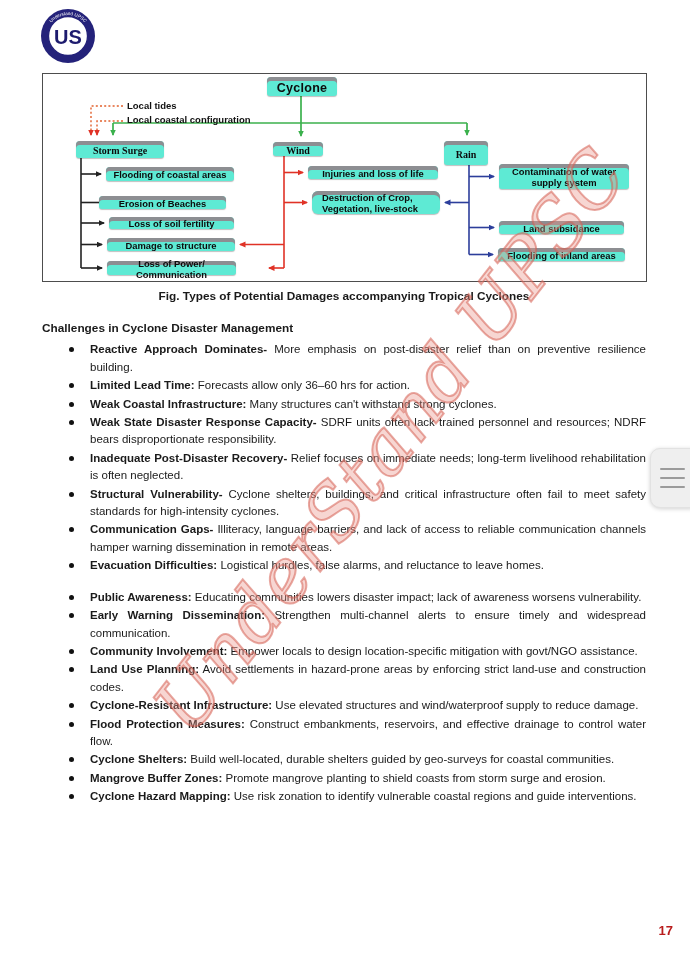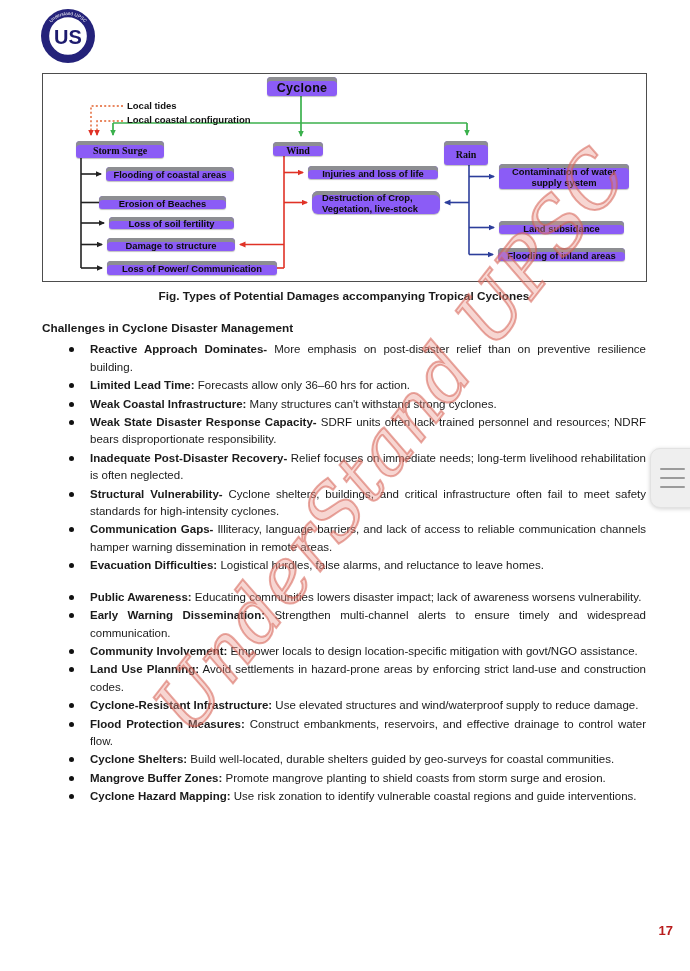--- a/index.html
+++ b/index.html
@@ -6,21 +6,21 @@
   .page{position:relative;width:690px;height:971px;background:#ffffff;overflow:hidden;
         font-family:"Liberation Sans",sans-serif;color:#1a1a1a;margin:0 auto;}
 
   
   .logo{position:absolute;left:40px;top:8px;width:56px;height:56px;}
 
   
   .diagram{position:absolute;left:42px;top:73px;width:603px;height:207px;
            border:1.5px solid #4d4d4d;box-sizing:content-box;background:#fff;}
   .wires{position:absolute;left:0;top:0;width:603px;height:207px;}
-  .db{position:absolute;background:#8b5cf6;border-radius:4px 4px 3px 3px;
+  .db{position:absolute;background:#5eead4;border-radius:4px 4px 3px 3px;
       box-shadow:inset 0 4px 0 0 #8d8e92, 0 1px 1px rgba(0,0,0,.25);
       display:flex;align-items:center;justify-content:center;text-align:center;
       font-weight:bold;color:#0c0c0c;font-size:9.4px;line-height:1.15;padding-top:3px;
       box-sizing:border-box;}
   .db.hdr{font-size:10px;font-family:Liberation Serif, serif;}
   .db.root{font-size:12.5px;letter-spacing:.3px;}
   .db.two{white-space:pre-line;}
   .db.left{justify-content:flex-start;text-align:left;padding-left:10px;}
   .input-label{position:absolute;font-size:9.5px;font-weight:bold;color:#111;}
 
@@ -142,21 +142,21 @@
     <div class="input-label" style="left:84px;top:40px;">Local coastal configuration</div>
 
     <div class="db hdr" style="left:33px;top:67px;width:88px;height:17px;">Storm Surge</div>
     <div class="db hdr" style="left:230px;top:68px;width:50px;height:14px;">Wind</div>
     <div class="db hdr" style="left:401px;top:67px;width:44px;height:24px;">Rain</div>
 
     <div class="db" style="left:63px;top:93px;width:128px;height:14px;">Flooding of coastal areas</div>
     <div class="db" style="left:56px;top:122px;width:127px;height:13px;">Erosion of Beaches</div>
     <div class="db" style="left:66px;top:143px;width:125px;height:12px;">Loss of soil fertility</div>
     <div class="db" style="left:64px;top:164px;width:128px;height:13px;">Damage to structure</div>
-    <div class="db" style="left:64px;top:187px;width:170px;height:14px;">Loss of Power/ Communication</div>
+    <div class="db" style="left:64px;top:187px;width:129px;height:14px;">Loss of Power/ Communication</div>
 
     <div class="db" style="left:265px;top:92px;width:130px;height:13px;">Injuries and loss of life</div>
     <div class="db two left" style="left:269px;top:117px;width:128px;height:23px;border-radius:6px;">Destruction of Crop,
 Vegetation, live-stock</div>
 
     <div class="db two" style="left:456px;top:90px;width:130px;height:25px;">Contamination of water
 supply system</div>
     <div class="db" style="left:456px;top:147px;width:125px;height:13px;">Land subsidance</div>
     <div class="db" style="left:455px;top:174px;width:127px;height:13px;">Flooding of inland areas</div>
   </div>

